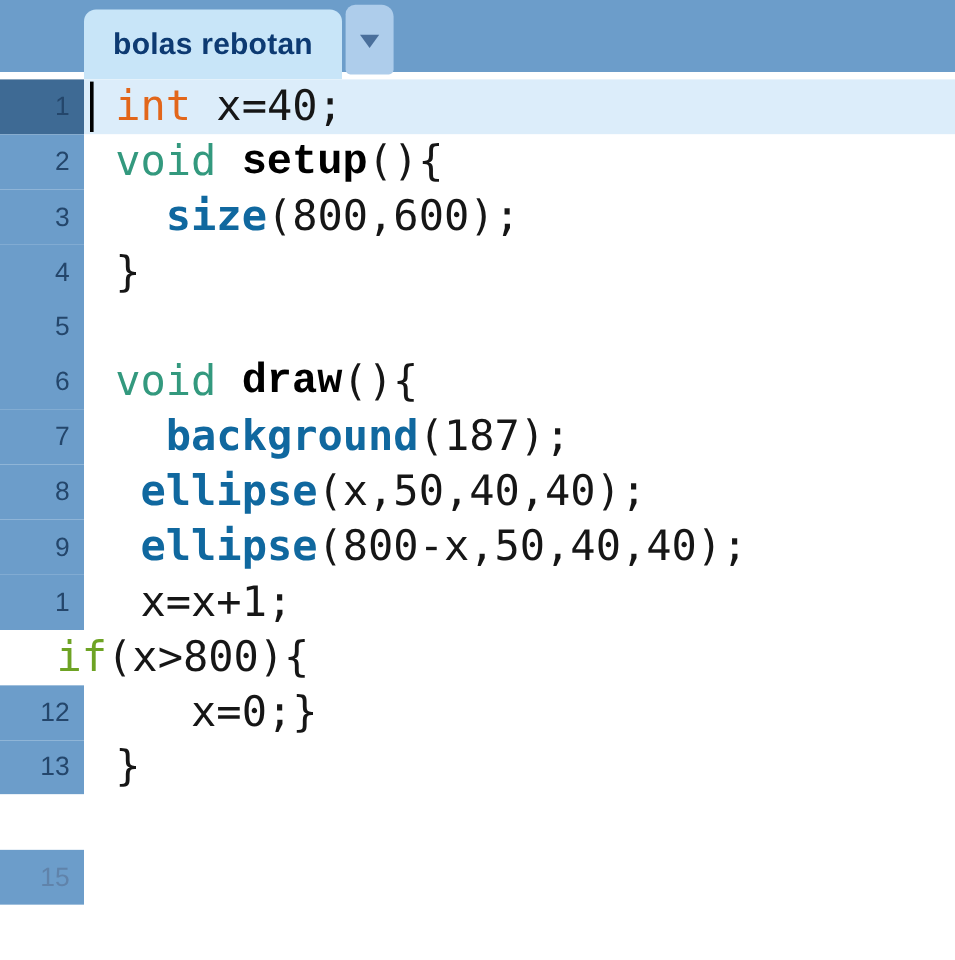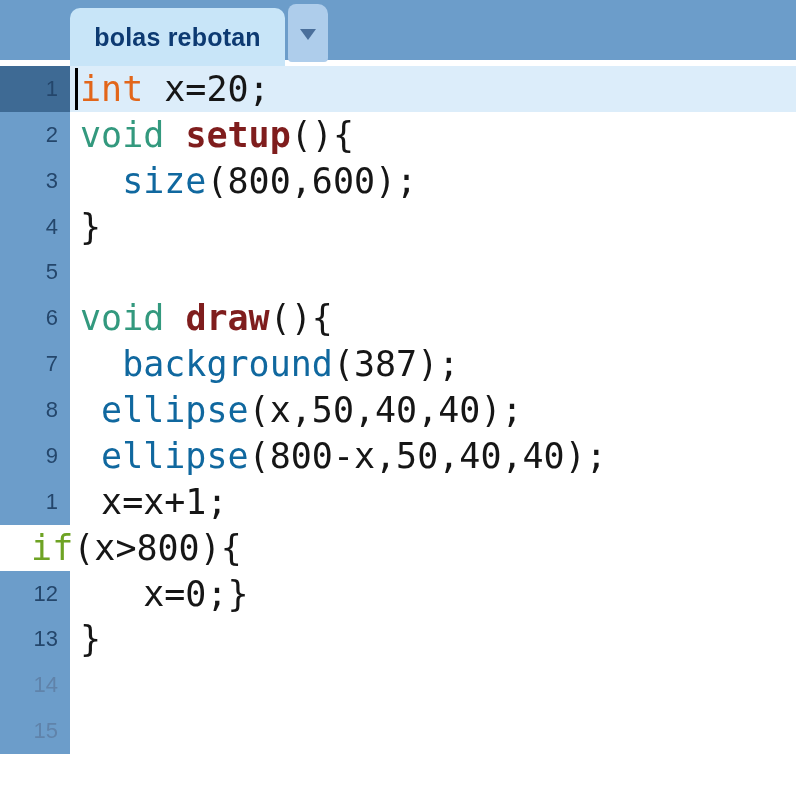--- a/index.html
+++ b/index.html
@@ -45,52 +45,52 @@
     padding-right:12px;
   }
   .row.active .gutter-cell{background:#3e6a94;}
   .row.ghost  .gutter-cell{color:#6083aa;}
   .code-cell{
     flex:1;position:relative;background:#ffffff;
     font-family:"DejaVu Sans Mono",monospace;
     font-size:35px;color:#161616;
     white-space:pre;
     display:flex;align-items:center;
-    padding-left:10px;box-sizing:border-box;
+    padding-left:26px;box-sizing:border-box;
     overflow:hidden;
   }
   .row.active .code-cell{background:#dcedfa;}
   .caret{
     position:absolute;left:5px;top:2px;bottom:2px;width:3px;background:#000;
   }
   
   .tok-plain{color:#161616;}
   .tok-type {color:#e2661a;}
   .tok-void {color:#33997e;}
-  .tok-fnb  {color:#7f1d1d;font-weight:bold;}
-  .tok-fn   {color:#10689f;}
+  .tok-fnb  {color:#000000;font-weight:bold;font-family:Liberation Mono, monospace;}
+  .tok-fn   {color:#10689f;font-weight:bold;}
   .tok-if   {color:#6ea324;}
 </style>
 </head>
 <body>
 
 <div class="header">
   <div class="tab">
     <span class="tab-label">bolas rebotan</span>
   </div>
   <div class="tab-menu">
     <span class="tri"></span>
   </div>
 </div>
 
 <div class="editor">
   <div>
       <div class="row active">
         <div class="gutter-cell">1</div>
-        <div class="code-cell"><span class="tok-type">int</span><span class="tok-plain"> x=20;</span><div class="caret"></div></div>
+        <div class="code-cell"><span class="tok-type">int</span><span class="tok-plain"> x=40;</span><div class="caret"></div></div>
       </div>
       <div class="row">
         <div class="gutter-cell">2</div>
         <div class="code-cell"><span class="tok-void">void</span><span class="tok-plain"> </span><span class="tok-fnb">setup</span><span class="tok-plain">(){</span></div>
       </div>
       <div class="row">
         <div class="gutter-cell">3</div>
         <div class="code-cell"><span class="tok-plain">  </span><span class="tok-fn">size</span><span class="tok-plain">(800,600);</span></div>
       </div>
       <div class="row">
@@ -100,21 +100,21 @@
       <div class="row">
         <div class="gutter-cell">5</div>
         <div class="code-cell"></div>
       </div>
       <div class="row">
         <div class="gutter-cell">6</div>
         <div class="code-cell"><span class="tok-void">void</span><span class="tok-plain"> </span><span class="tok-fnb">draw</span><span class="tok-plain">(){</span></div>
       </div>
       <div class="row">
         <div class="gutter-cell">7</div>
-        <div class="code-cell"><span class="tok-plain">  </span><span class="tok-fn">background</span><span class="tok-plain">(387);</span></div>
+        <div class="code-cell"><span class="tok-plain">  </span><span class="tok-fn">background</span><span class="tok-plain">(187);</span></div>
       </div>
       <div class="row">
         <div class="gutter-cell">8</div>
         <div class="code-cell"><span class="tok-plain"> </span><span class="tok-fn">ellipse</span><span class="tok-plain">(x,50,40,40);</span></div>
       </div>
       <div class="row">
         <div class="gutter-cell">9</div>
         <div class="code-cell"><span class="tok-plain"> </span><span class="tok-fn">ellipse</span><span class="tok-plain">(800-x,50,40,40);</span></div>
       </div>
       <div class="row">
@@ -126,21 +126,20 @@
       </div>
       <div class="row">
         <div class="gutter-cell">12</div>
         <div class="code-cell"><span class="tok-plain">   x=0;}</span></div>
       </div>
       <div class="row">
         <div class="gutter-cell">13</div>
         <div class="code-cell"><span class="tok-plain">}</span></div>
       </div>
       <div class="row ghost">
-        <div class="gutter-cell">14</div>
         <div class="code-cell"></div>
       </div>
       <div class="row ghost">
         <div class="gutter-cell">15</div>
         <div class="code-cell"></div>
       </div>
       <div class="row ghost">
         <div class="code-cell"></div>
       </div>
     </div>

